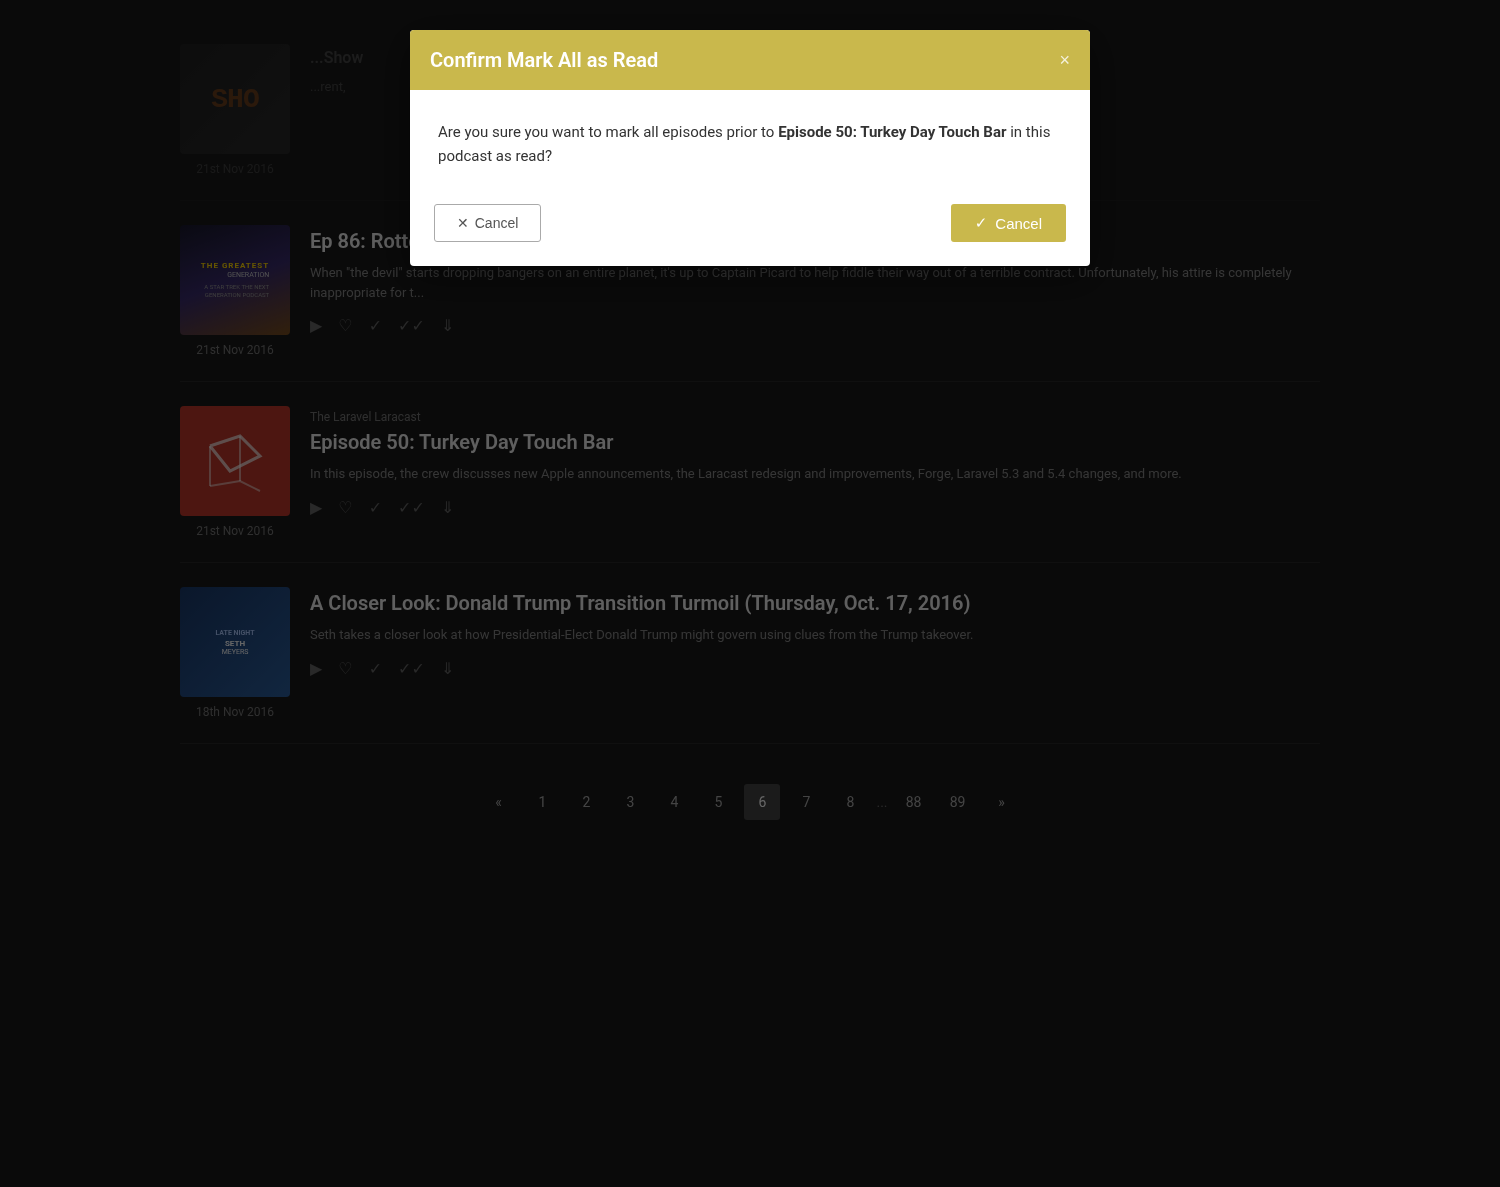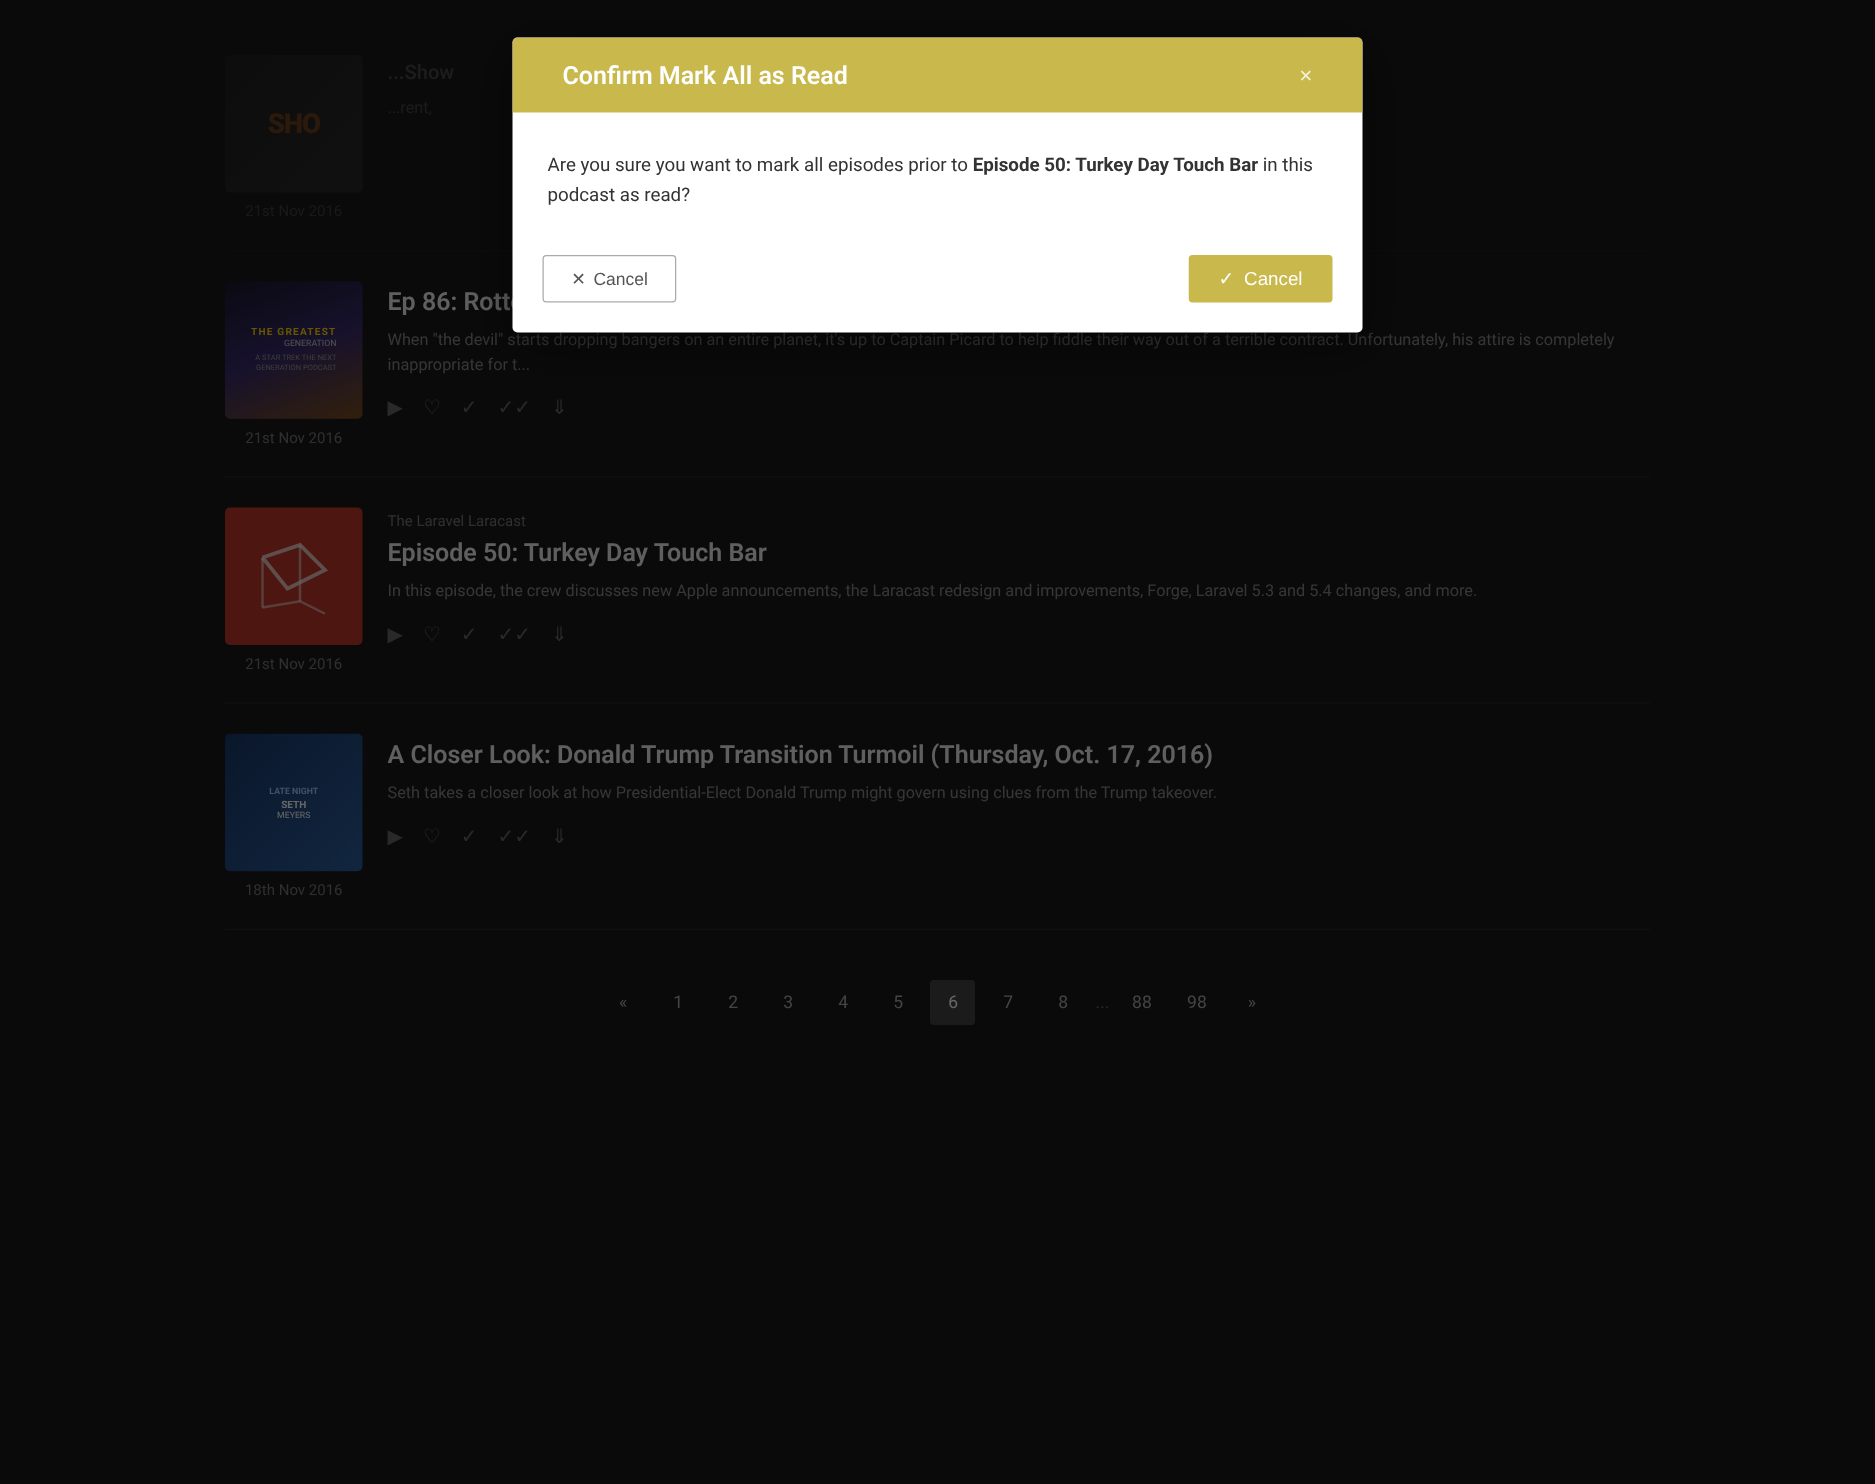--- a/index.html
+++ b/index.html
@@ -28,21 +28,21 @@
       background: #fff;
       border-radius: 4px;
       width: 680px;
       box-shadow: 0 10px 40px rgba(0,0,0,0.5);
       overflow: hidden;
       z-index: 101;
     }
     .modal-header {
       background: #c9a c0;
       background-color: #c9b84c;
-      padding: 18px 40px;
+      padding: 18px 20px;
       display: flex;
       align-items: center;
       justify-content: space-between;
     }
     .modal-header-title {
       color: #fff;
       font-size: 20px;
       font-weight: 600;
     }
     .modal-close {
@@ -254,21 +254,21 @@
     </div>
   </div>
 </div>
 
 <div class="main-content">
   <div class="episode-list">
 
     <div class="episode-item episode-item-partial">
       <div class="episode-art-col">
         <div class="episode-art art-show1">
-          <span style="font-size:22px;font-weight:900;color:#e87722;letter-spacing:-1px;">SHO</span>
+          <span style="font-size:28px;font-weight:900;color:#e87722;letter-spacing:-1px;font-family:Liberation Mono, monospace;">SHO</span>
         </div>
         <div class="episode-date">21st Nov 2016</div>
       </div>
       <div class="episode-info">
         <div class="episode-title" style="font-size:16px;color:#888;">...Show</div>
         <div class="episode-desc">...rent,</div>
       </div>
     </div>
 
     <div class="episode-item">
@@ -352,17 +352,17 @@
     <div class="page-item">1</div>
     <div class="page-item">2</div>
     <div class="page-item">3</div>
     <div class="page-item">4</div>
     <div class="page-item">5</div>
     <div class="page-item active">6</div>
     <div class="page-item">7</div>
     <div class="page-item">8</div>
     <div class="page-dots">...</div>
     <div class="page-item">88</div>
-    <div class="page-item">98</div>
+    <div class="page-item">89</div>
     <div class="page-item">»</div>
   </div>
 
 </div>
 
 </body></html>

